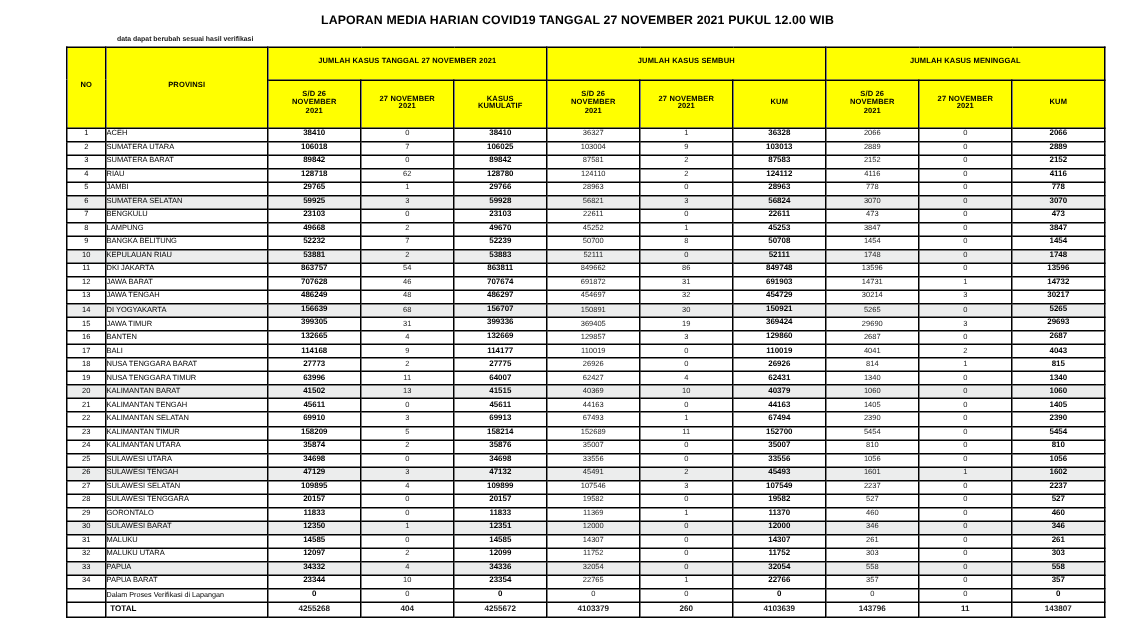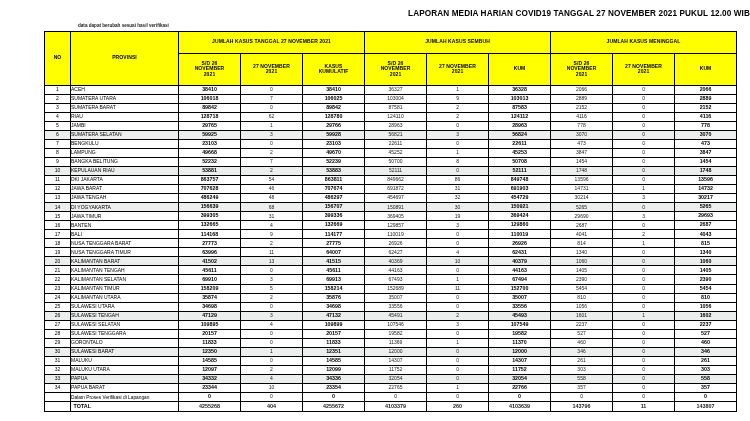--- a/index.html
+++ b/index.html
@@ -14,21 +14,21 @@
     color: #000000;
     overflow: hidden;
   }
   .page {
     position: relative;
     width: 750px;
     height: 421px;
     box-sizing: border-box;
   }
   .report-title {
-    text-align: right;
+    text-align: center;
     font-size: 8.2px;
     font-weight: bold;
     letter-spacing: 0.1px;
     padding-top: 9px;
     padding-left: 20px;
     line-height: 10px;
   }
   .note {
     font-size: 4.6px;
     font-weight: bold;

